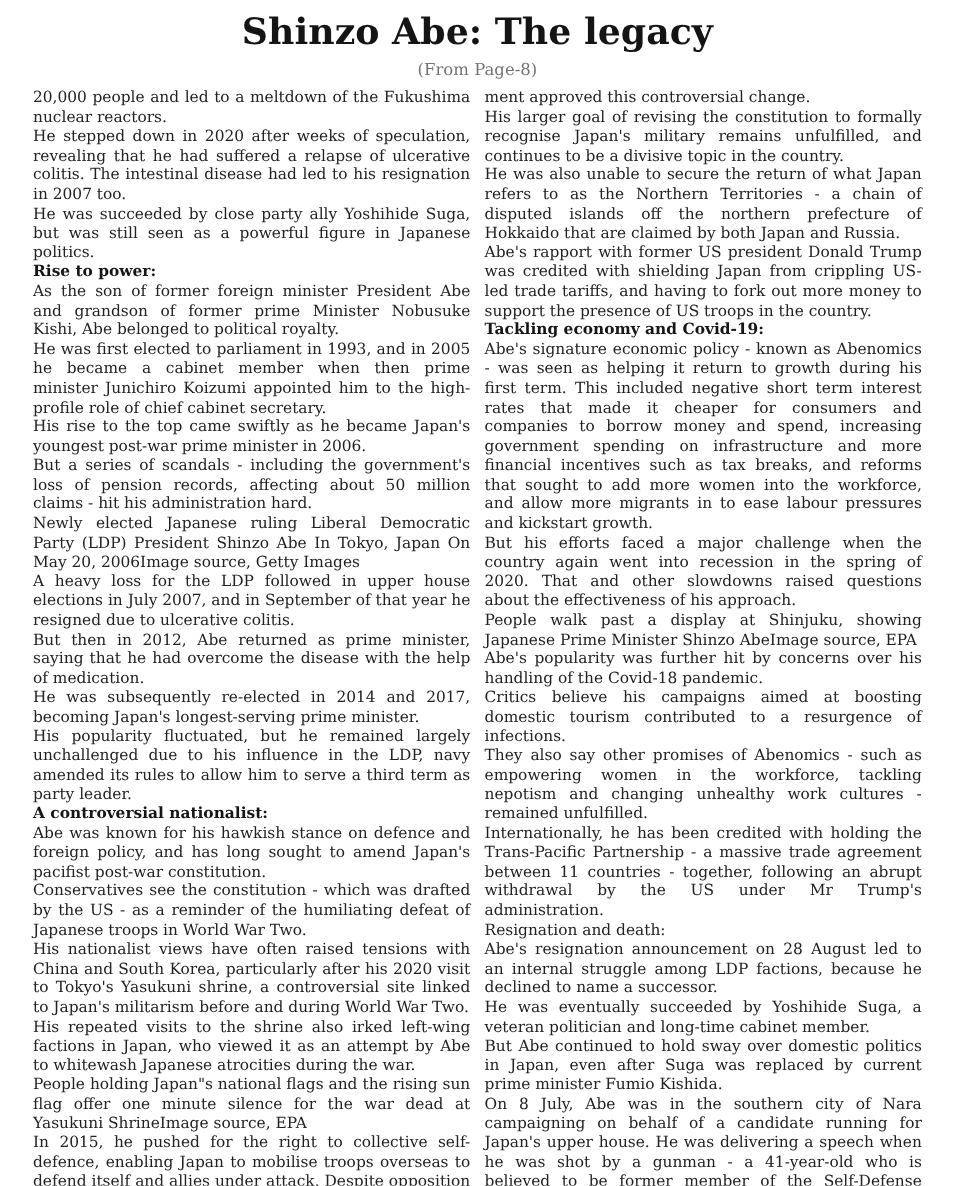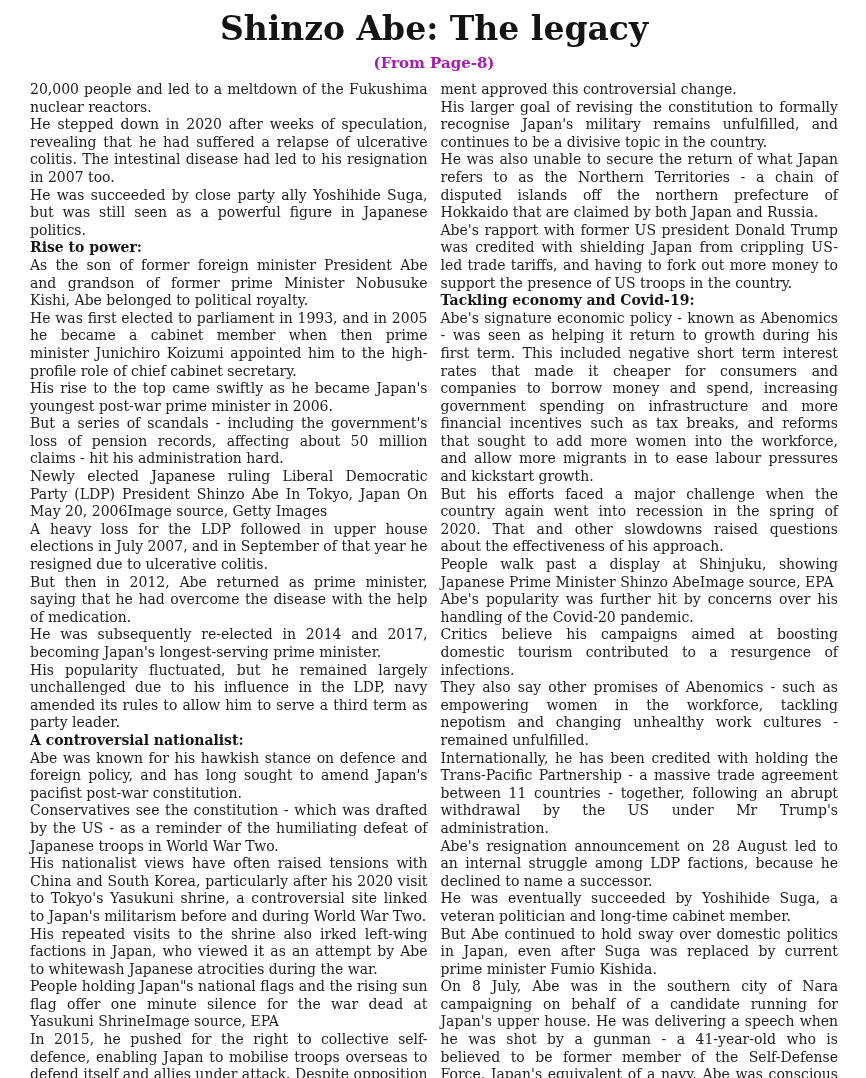--- a/index.html
+++ b/index.html
@@ -24,22 +24,22 @@
     text-align: center;
     font-size: 33px;
     font-weight: bold;
     color: #141414;
     margin: 2px 0 0 0;
     line-height: 42px;
   }
   .subtitle {
     text-align: center;
     font-size: 15px;
-    font-weight: bold;
-    color: #a21caf;
+    font-weight: normal;
+    color: #737373;
     margin: 4px 0 9px 0;
     line-height: 18px;
   }
   .columns {
     display: flex;
     gap: 13px;
     align-items: flex-start;
   }
   .col {
     flex: 1 1 0;
@@ -91,23 +91,24 @@
       </div>
     <div class="col">
         <p class="para">ment approved this controversial change.</p>
         <p class="para">His larger goal of revising the constitution to formally recognise Japan's military remains unfulfilled, and continues to be a divisive topic in the country.</p>
         <p class="para">He was also unable to secure the return of what Japan refers to as the Northern Territories - a chain of disputed islands off the northern prefecture of Hokkaido that are claimed by both Japan and Russia.</p>
         <p class="para">Abe's rapport with former US president Donald Trump was credited with shielding Japan from crippling US-led trade tariffs, and having to fork out more money to support the presence of US troops in the country.</p>
         <p class="para heading">Tackling economy and Covid-19:</p>
         <p class="para">Abe's signature economic policy - known as Abenomics - was seen as helping it return to growth during his first term. This included negative short term interest rates that made it cheaper for consumers and companies to borrow money and spend, increasing government spending on infrastructure and more financial incentives such as tax breaks, and reforms that sought to add more women into the workforce, and allow more migrants in to ease labour pressures and kickstart growth.</p>
         <p class="para">But his efforts faced a major challenge when the country again went into recession in the spring of 2020. That and other slowdowns raised questions about the effectiveness of his approach.</p>
         <p class="para">People walk past a display at Shinjuku, showing Japanese Prime Minister Shinzo AbeImage source, EPA</p>
-        <p class="para">Abe's popularity was further hit by concerns over his handling of the Covid-20 pandemic.</p>
+        <p class="para">Abe's popularity was further hit by concerns over his handling of the Covid-18 pandemic.</p>
         <p class="para">Critics believe his campaigns aimed at boosting domestic tourism contributed to a resurgence of infections.</p>
         <p class="para">They also say other promises of Abenomics - such as empowering women in the workforce, tackling nepotism and changing unhealthy work cultures - remained unfulfilled.</p>
         <p class="para">Internationally, he has been credited with holding the Trans-Pacific Partnership - a massive trade agreement between 11 countries - together, following an abrupt withdrawal by the US under Mr Trump's administration.</p>
+        <p class="para">Resignation and death:</p>
         <p class="para">Abe's resignation announcement on 28 August led to an internal struggle among LDP factions, because he declined to name a successor.</p>
         <p class="para">He was eventually succeeded by Yoshihide Suga, a veteran politician and long-time cabinet member.</p>
         <p class="para">But Abe continued to hold sway over domestic politics in Japan, even after Suga was replaced by current prime minister Fumio Kishida.</p>
         <p class="para">On 8 July, Abe was in the southern city of Nara campaigning on behalf of a candidate running for Japan's upper house. He was delivering a speech when he was shot by a gunman - a 41-year-old who is believed to be former member of the Self-Defense Force, Japan's equivalent of a navy. Abe was conscious when taken to hospital, but died later from his injuries.</p>
       </div>
   </div>
 </div>
 
 </body></html>

